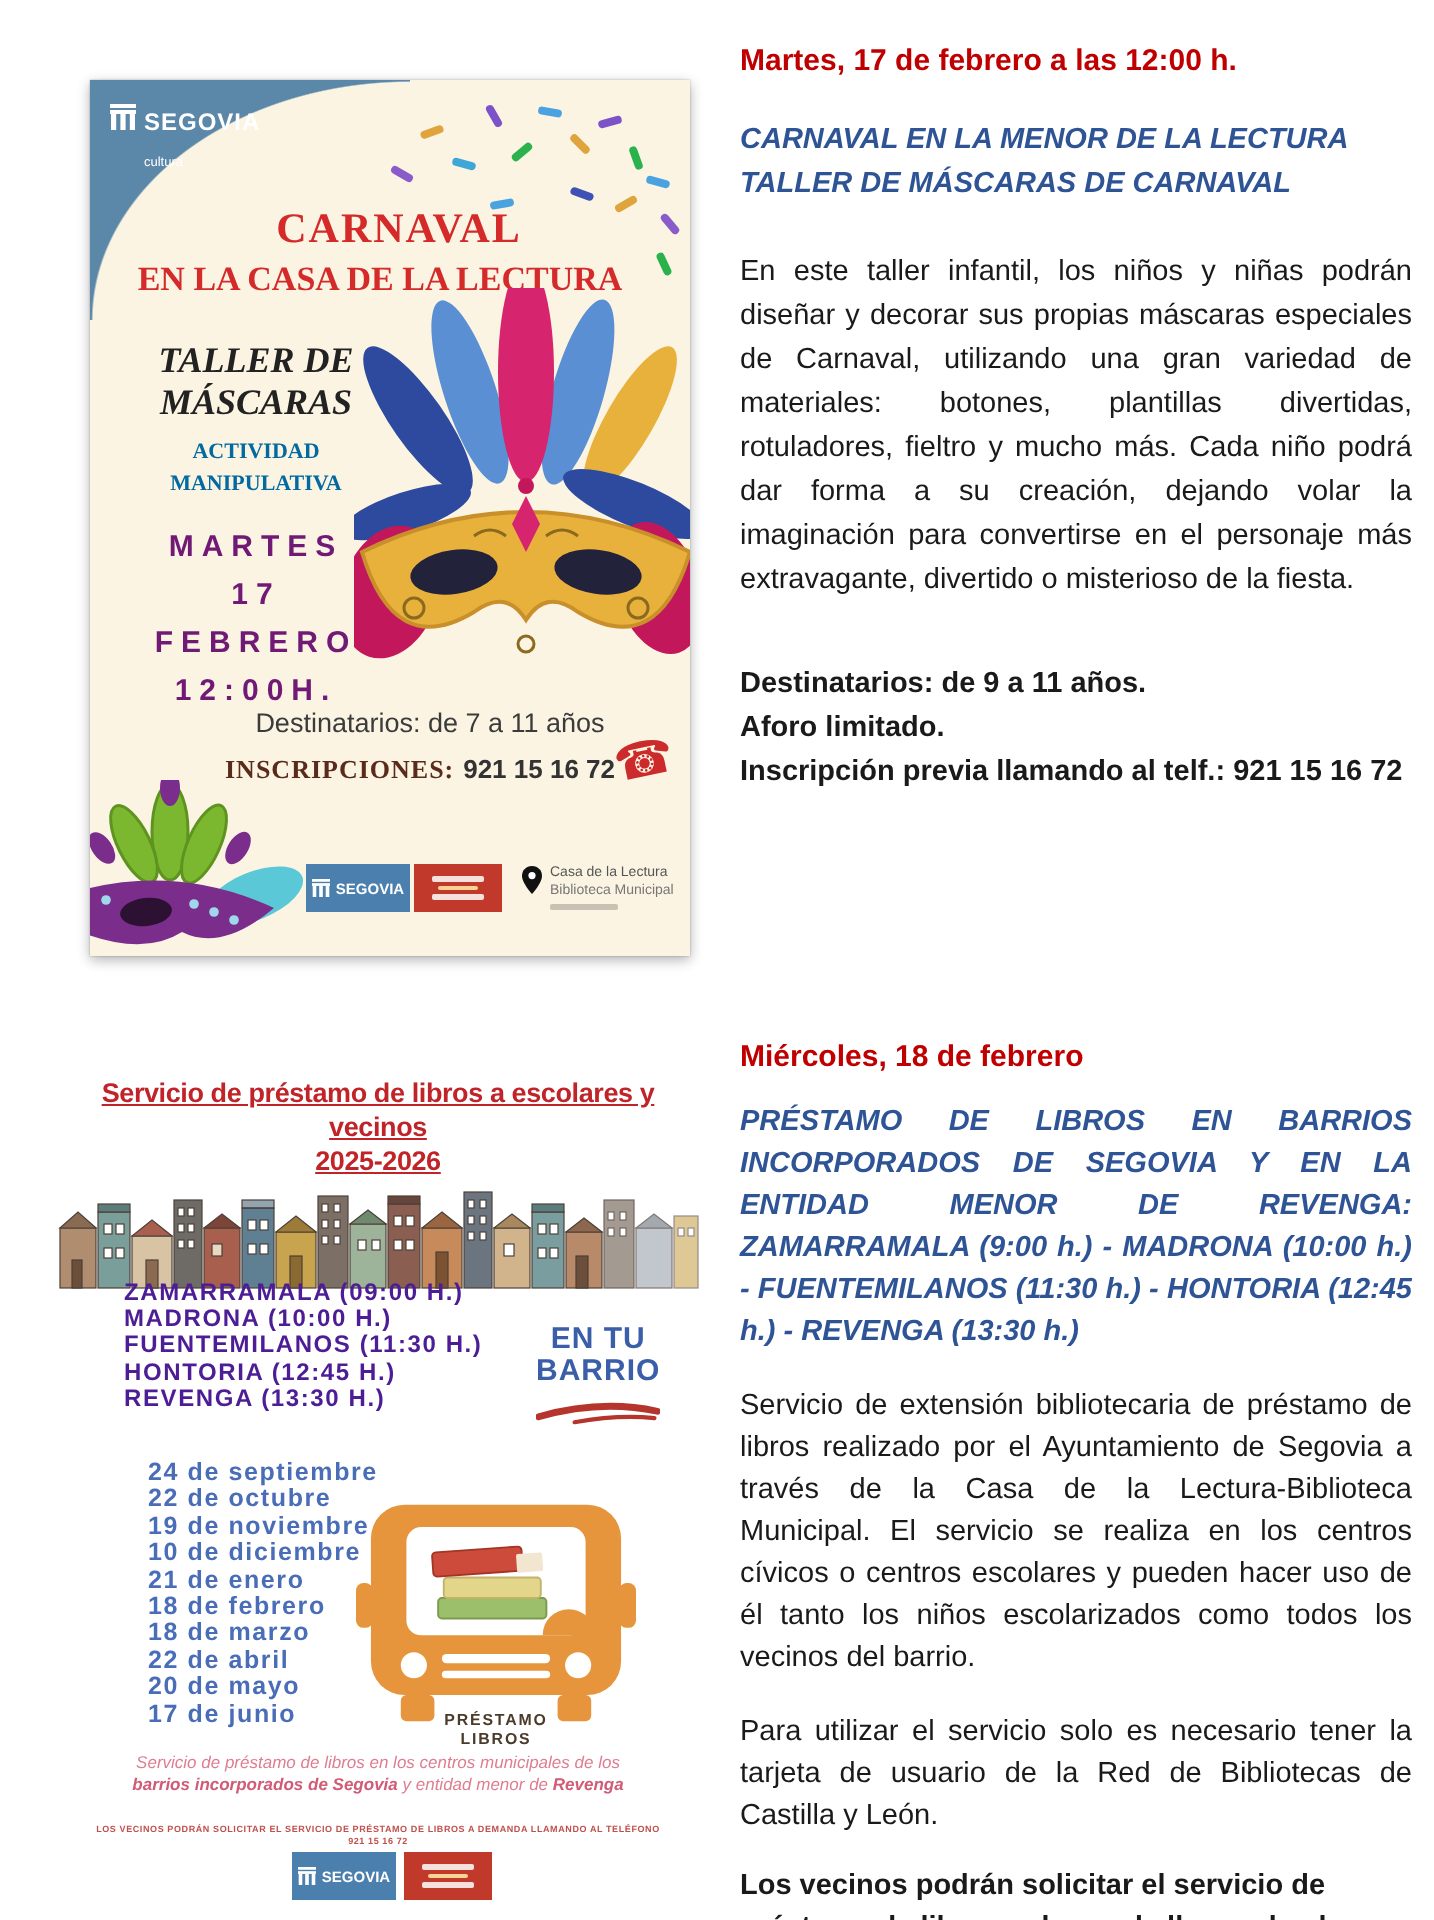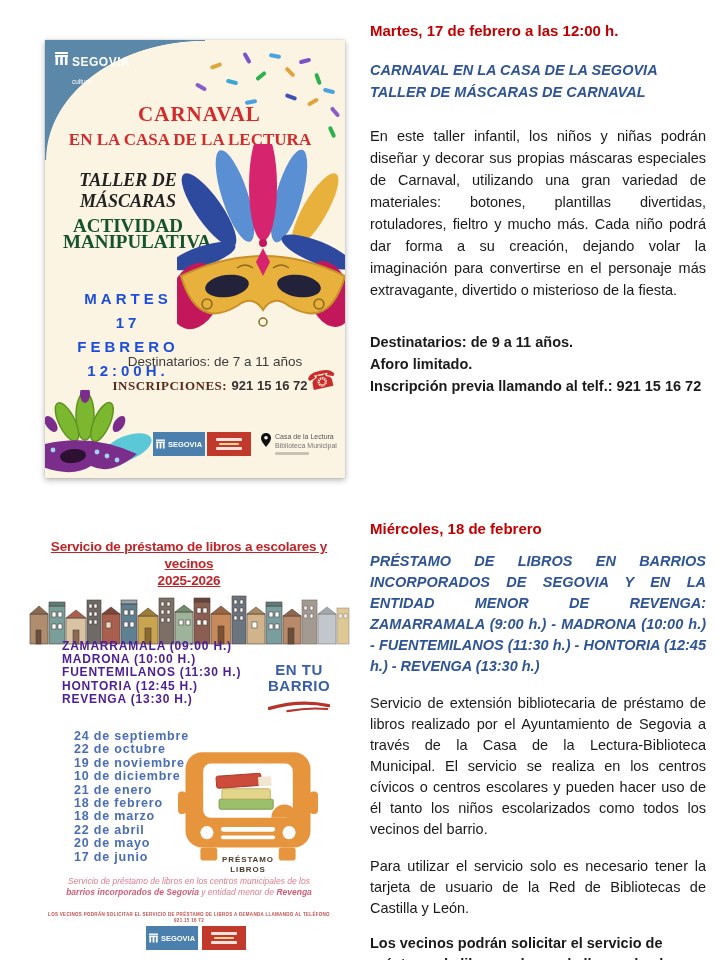--- a/index.html
+++ b/index.html
@@ -27,22 +27,22 @@
   .seg-logo-top{position:absolute;left:10px;top:12px;display:flex;align-items:flex-start;gap:4px;color:#fff;}
   .seg-logo-top .nm{font-size:12px;font-weight:bold;letter-spacing:.5px;line-height:12px;}
   .seg-logo-top .sb{font-size:6.5px;line-height:8px;}
   .confetti span{position:absolute;width:12px;height:4px;border-radius:2px;display:block;}
   .p1-title{position:absolute;left:0;right:10px;top:62px;text-align:center;color:#D42A2A;
             font-family:"Liberation Serif",serif;font-weight:bold;}
   .p1-title .l1{font-size:21px;letter-spacing:1px;padding-left:19px;}
   .p1-title .l2{font-size:17px;margin-top:3px;}
   .p1-left{position:absolute;left:18px;top:130px;width:130px;text-align:center;}
   .workshop{font-family:"Liberation Serif",serif;font-weight:bold;font-size:18px;color:#222;line-height:21px;font-style:italic;}
-  .activity{font-family:"Liberation Serif",serif;font-weight:bold;font-size:19px;color:#14532d;line-height:16px;margin-top:6px;}
-  .p1-when{margin-top:37px;color:#1d4ed8;font-weight:bold;font-size:15px;line-height:24px;letter-spacing:4px;}
+  .activity{font-family:"Liberation Serif",serif;font-weight:bold;font-size:11px;color:#0369a1;line-height:16px;margin-top:6px;}
+  .p1-when{margin-top:12px;color:#701a75;font-weight:bold;font-size:15px;line-height:24px;letter-spacing:4px;}
   .p1-dest{position:absolute;left:60px;right:20px;top:314px;text-align:center;color:#3B3B3B;font-size:13.5px;}
   .p1-insc{position:absolute;left:50px;right:20px;top:336px;text-align:center;}
   .p1-insc .lbl{font-family:"Liberation Serif",serif;font-weight:bold;font-size:13px;color:#5A2A1A;letter-spacing:.5px;}
   .p1-insc .ph{font-weight:bold;font-size:13px;color:#333;}
   .phone-ic{position:absolute;right:8px;top:326px;color:#CC2B2B;font-size:24px;transform:rotate(-12deg);
             font-family:"DejaVu Sans",sans-serif;}
   .p1-footer{position:absolute;left:0;right:0;bottom:20px;height:26px;}
   .logo-box{position:absolute;display:flex;align-items:center;justify-content:center;gap:3px;height:24px;}
   .seg-box{left:108px;width:52px;background:#4A7FAE;color:#fff;font-size:7.5px;font-weight:bold;}
   .casa-box{left:162px;width:44px;background:#C0392B;flex-direction:column;gap:2px;}
@@ -216,21 +216,21 @@
           <span class="b2">Biblioteca Municipal</span>
           <span class="b3" style="display:block"></span>
         </span>
       </div>
     </div>
   </div>
 
   <div class="textcol col1">
     <p class="date-heading">Martes, 17 de febrero a las 12:00 h.</p>
     <p class="blue-title">
-      <span>CARNAVAL EN LA CASA DE LA SEGOVIA</span><br>
+      <span>CARNAVAL EN LA MENOR DE LA LECTURA</span><br>
       <span>TALLER DE MÁSCARAS DE CARNAVAL</span>
     </p>
     <p class="body-par" style="margin-top:22px">En este taller infantil, los niños y niñas podrán diseñar y decorar sus propias máscaras especiales de Carnaval, utilizando una gran variedad de materiales: botones, plantillas divertidas, rotuladores, fieltro y mucho más. Cada niño podrá dar forma a su creación, dejando volar la imaginación para convertirse en el personaje más extravagante, divertido o misterioso de la fiesta.</p>
     <p class="bold-block" style="margin-top:30px">
       <span>Destinatarios: de 9 a 11 años.</span><br>
       <span>Aforo limitado.</span><br>
       <span>Inscripción previa llamando al telf.: 921 15 16 72</span>
     </p>
   </div>
 

